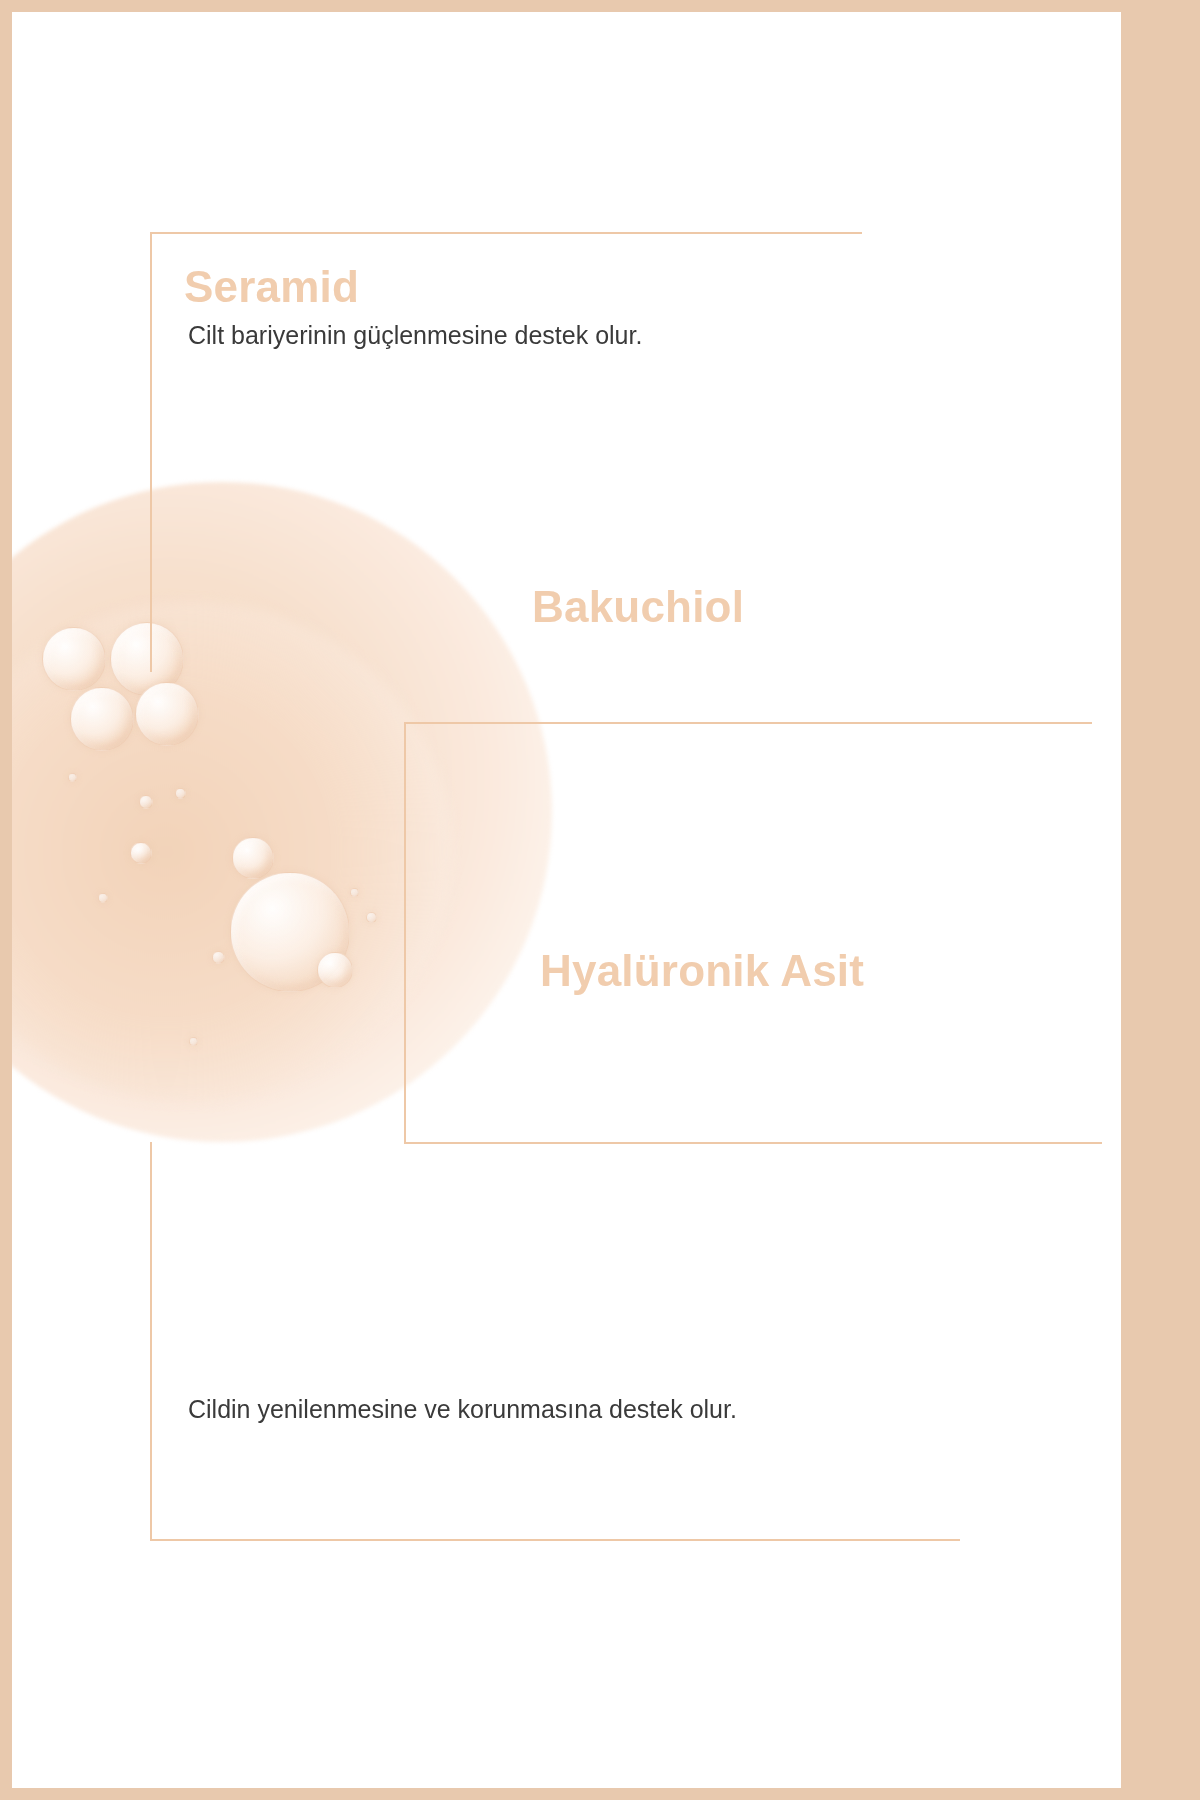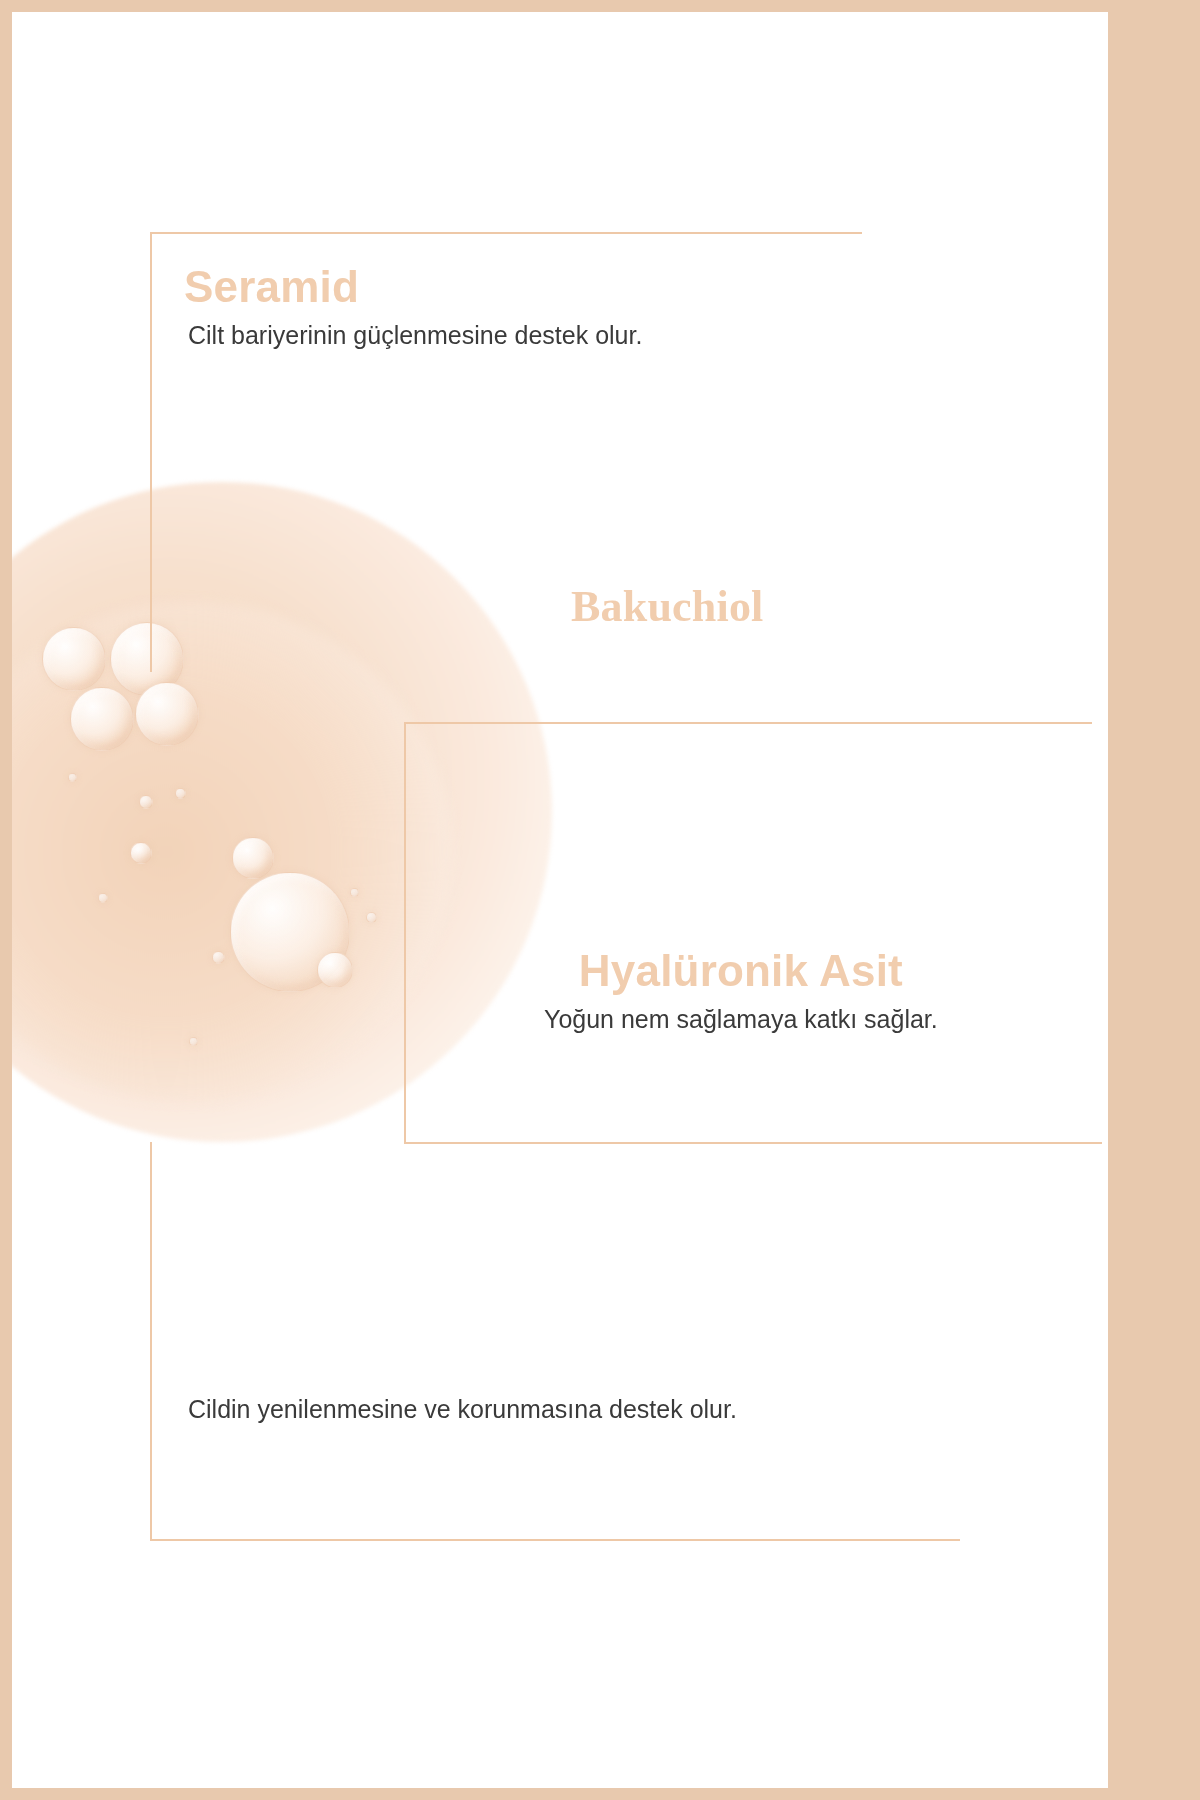--- a/index.html
+++ b/index.html
@@ -14,20 +14,21 @@
     overflow: hidden;
   }
   .page {
     position: absolute;
     left: 12px;
     top: 12px;
     width: 1096px;
     height: 1776px;
     background: #ffffff;
     overflow: hidden;
+    padding-left: 13px;
   }
 
   
   .art {
     position: absolute;
     left: -120px;
     top: 470px;
     width: 680px;
     height: 700px;
     pointer-events: none;
@@ -120,21 +121,21 @@
   }
   .h { height: 1.5px; }
   .v { width: 1.5px; }
 
   
   #b-seramid { left: 172px; top: 252px; }
   #r1-top  { left: 138px; top: 220px; width: 712px; }
   #r1-left { left: 138px; top: 220px; height: 440px; }
 
   
-  #b-bakuchiol { left: 559px; top: 572px; font-family: Liberation Serif, serif; }
+  #b-bakuchiol { left: 520px; top: 572px; }
   #r2-bottom { left: 392px; top: 710px; width: 688px; }
   #r2-left   { left: 392px; top: 710px; height: 420px; }
 
   
   #b-hyaluronik { left: 528px; top: 936px; text-align: center; }
   #r3-bottom { left: 392px; top: 1130px; width: 698px; }
 
   
   #b-yesilcay { left: 172px; top: 1378px; }
   #r4-bottom { left: 138px; top: 1527px; width: 810px; }
@@ -183,21 +184,20 @@
       <h2 class="title">Seramid</h2>
       <p class="desc">Cilt bariyerinin güçlenmesine destek olur.</p>
     </div>
 
     <div class="block" id="b-bakuchiol">
       <h2 class="title">Bakuchiol</h2>
     </div>
 
     <div class="block" id="b-hyaluronik">
       <h2 class="title">Hyalüronik Asit</h2>
-      <p class="desc">Yoğun nem sağlamaya katkı sağlar.</p>
     </div>
 
     <div class="block" id="b-yesilcay">
       <p class="desc">Cildin yenilenmesine ve korunmasına destek olur.</p>
     </div>
 
   </div>
 </div>
 
 </body></html>

